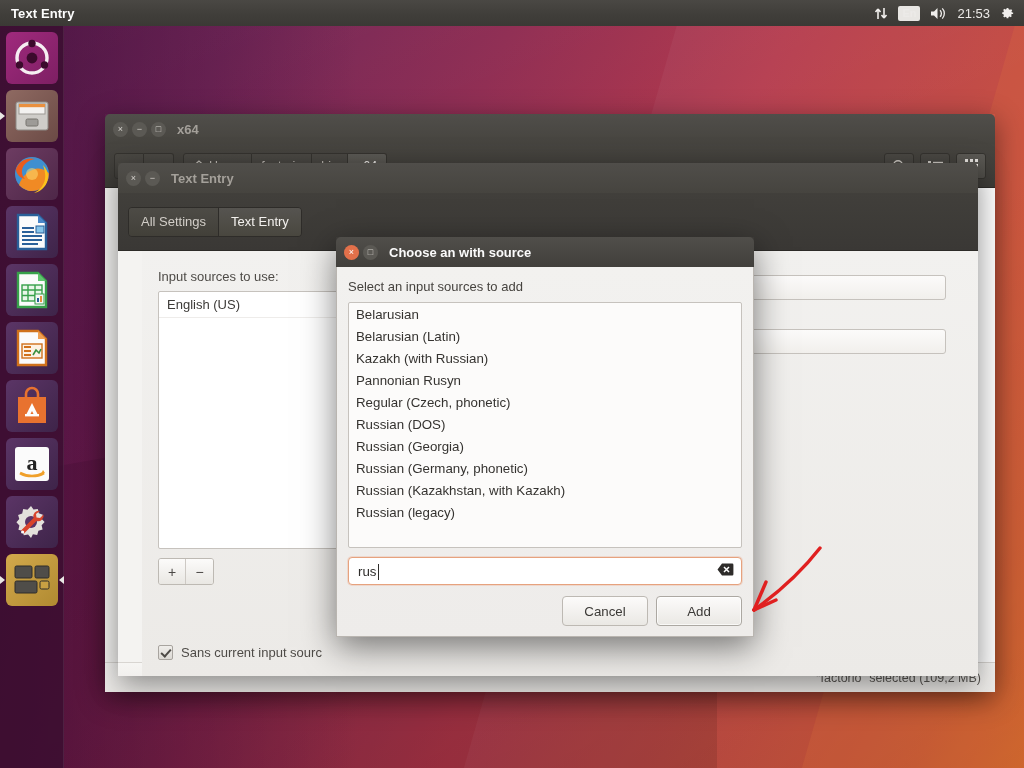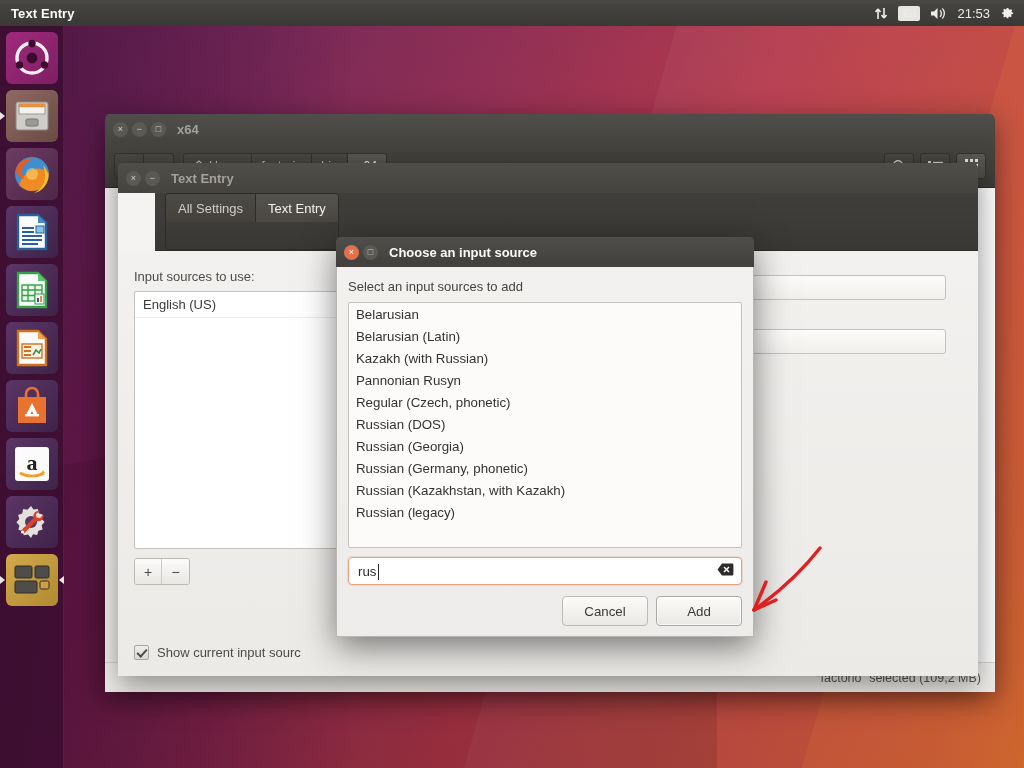--- a/index.html
+++ b/index.html
@@ -162,38 +162,37 @@
   #naut-status-divider {
     position: absolute; left: 190px; bottom: 0; width: 1px; height: 30px;
     background: #d8d5d1;
   }
 
   
   #textentry { left: 118px; top: 163px; width: 860px; height: 513px;
     box-shadow: 0 8px 28px rgba(0,0,0,0.45); z-index: 150; }
   #te-header {
     height: 58px; background: linear-gradient(180deg,#413f3b 0%,#3a3835 100%);
-    display: flex; padding-left: 10px;
+    display: flex; align-items: center; padding-left: 10px;
     border-bottom: 1px solid #2d2b28;
-    margin-left: 37px;
   }
   .seg {
     display: flex; border: 1px solid #2e2c29; border-radius: 4px; overflow: hidden;
   }
   .seg > div {
     height: 28px; padding: 0 12px; display: flex; align-items: center;
     background: linear-gradient(180deg,#4d4b46,#424039);
     color: #d2cec8; font-size: 13px;
     border-right: 1px solid #2e2c29;
   }
   .seg > div:last-child { border-right: none; }
   .seg > div.on { background: linear-gradient(180deg,#565450,#49473f); color: #f3f1ee; }
   #te-body {
     height: 425px; background: linear-gradient(180deg,#f2f1ef 0%, #eceae7 100%);
-    display: flex; padding: 18px 32px 0 16px; position: relative;
+    display: flex; padding: 18px 32px 0 16px; position: relative; margin-left: 24px;
   }
   .te-left { width: 300px; }
   .te-label { color: #4e4b47; font-size: 13px; margin-bottom: 7px; }
   .srclist {
     width: 300px; height: 258px; background: #ffffff;
     border: 1px solid #c6c2bd; border-radius: 2px; overflow: hidden;
   }
   .srclist .row { padding: 5px 8px; color: #3c3a37; font-size: 13px; }
   .srclist .row.first { border-bottom: 1px solid #eeecea; }
   .te-left-ctrls { display: flex; align-items: center; margin-top: 9px; width: 300px; }
@@ -560,32 +559,32 @@
         </div>
       </div>
 
       <div style="position:absolute; left:78px; top:312px;">
         <a class="linklike" href="#">Keyboard Settings...</a>
       </div>
     </div>
 
     <div id="te-bottom">
       <span class="chk"></span>
-      <span>Show current input sourc</span>
+      <span>Sans current input sourc</span>
     </div>
   </div>
 </div>
 
 <div class="win" id="dialog">
   <div class="win-titlebar tb-active">
     <div class="win-btns">
       <div class="wbtn close-on">×</div>
       <div class="wbtn">□</div>
     </div>
-    <div class="win-title title-bright">Choose an input source</div>
+    <div class="win-title title-bright">Choose an with source</div>
   </div>
 
   <div id="dlg-body">
     <div id="dlg-subtitle">Select an input sources to add</div>
 
     <div id="dlg-list">
       <div class="item">Belarusian</div>
       <div class="item">Belarusian (Latin)</div>
       <div class="item">Kazakh (with Russian)</div>
       <div class="item">Pannonian Rusyn</div>

